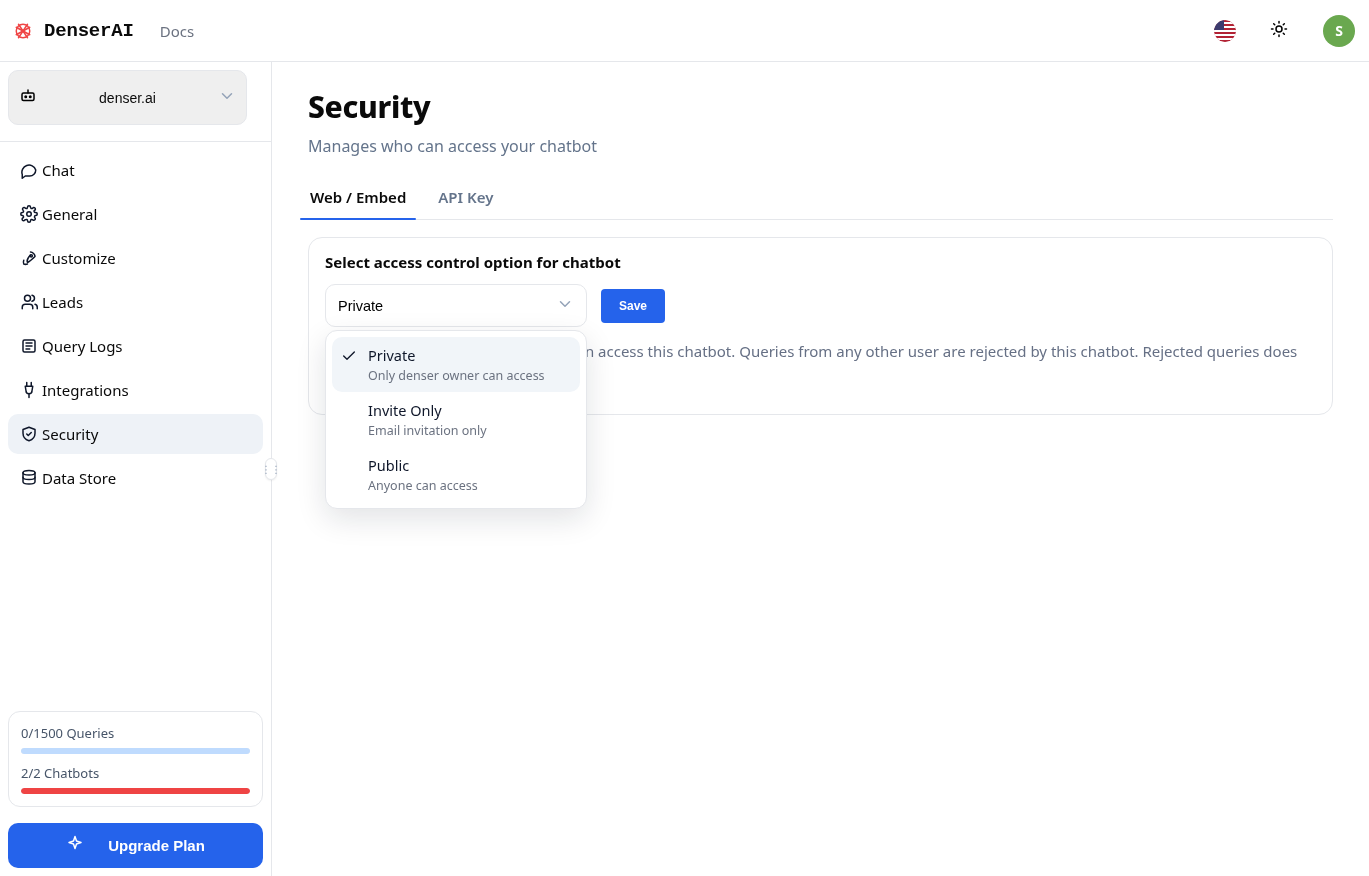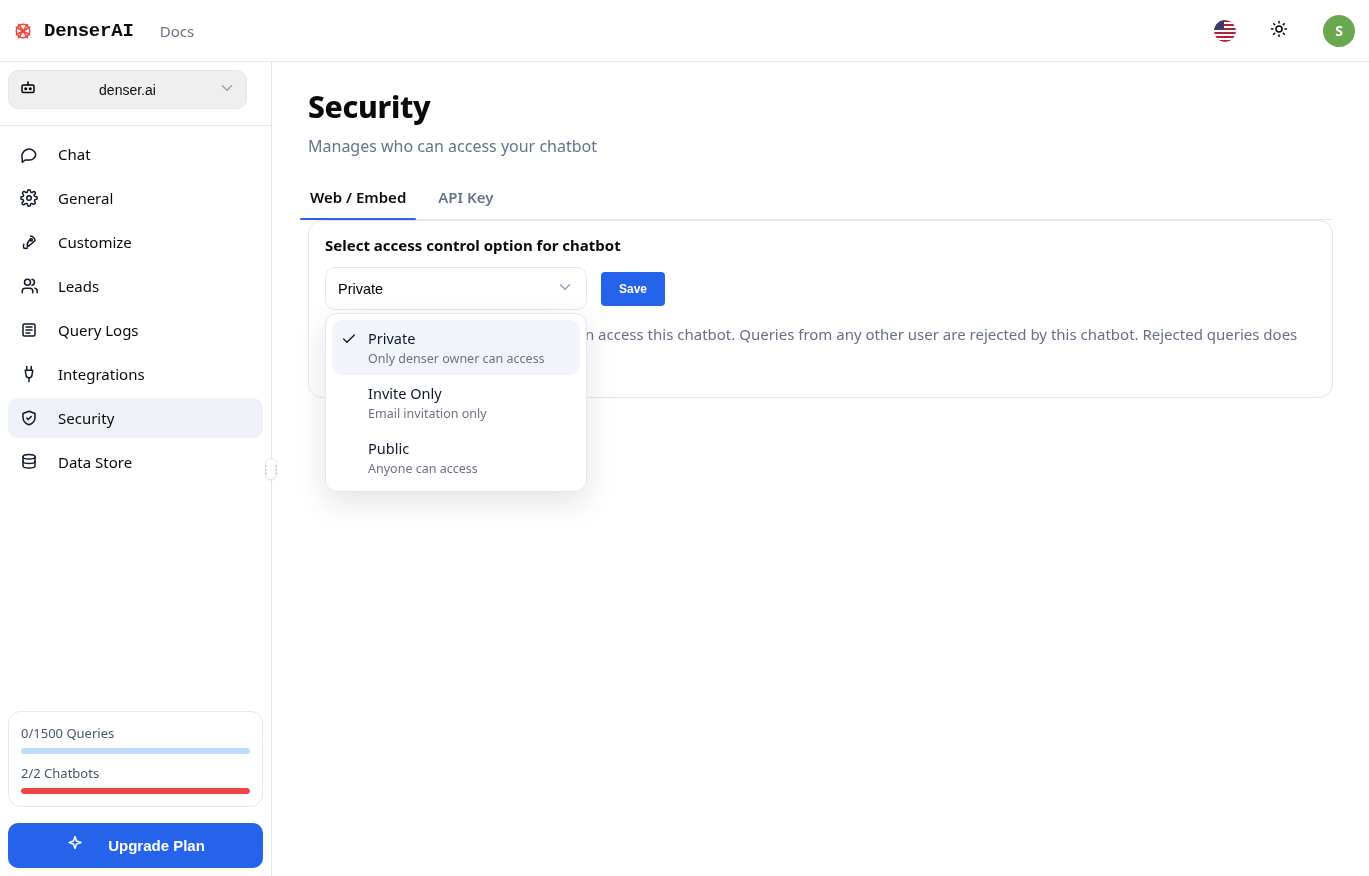--- a/index.html
+++ b/index.html
@@ -62,34 +62,34 @@
   .sidebar-inner{
     padding:8px;
     display:flex;flex-direction:column;
     gap:8px;
     height:100%;
   }
   .workspace{
     border:1px solid var(--border);
     border-radius:10px;
     display:flex;align-items:center;gap:24px;
-    padding:8px 10px;
+    padding:16px 10px;
     margin:0 16px 6px 0;
     cursor:pointer;
   }
   .workspace .ws-name{flex:1;font-size:14px;color:var(--text)}
   .workspace .chev{color:#94a3b8}
   .nav{
     margin:2px -8px 0 -8px;
     border-top:1px solid var(--border);
     padding: 8px 8px 0 8px;
     display:flex;flex-direction:column;gap:4px;
   }
   .nav-item{
-    display:flex;align-items:center;gap:20px;
+    display:flex;align-items:center;gap:4px;
     padding:10px 12px;
     border-radius:10px;
     color:var(--text);
     font-size:15px;
     text-decoration:none;
     cursor:pointer;
   }
   .nav-item.active{background:var(--active)}
   .nav-item .mi{width:18px;height:18px;color:#0f172a}
   .side-spacer{flex:1}
@@ -135,21 +135,21 @@
   .page-sub{color:var(--muted);font-size:16px;margin:8px 0 0 0}
   .tabs{display:flex;gap:28px;border-bottom:1px solid var(--border);margin-top:18px}
   .tab{padding:12px 2px;font-weight:600;color:var(--muted);font-size:15px;cursor:pointer;position:relative}
   .tab.active{color:var(--text)}
   .tab.active::after{content:"";position:absolute;left:-8px;right:-8px;bottom:-1px;height:2px;background:var(--blue);border-radius:2px}
 
   .panel{
     border:1px solid var(--border);
     border-radius:14px;
     padding:14px 16px 18px 16px;
-    margin-top:0;
+    margin-top:17px;
     position:relative;
   }
   .panel-title{font-weight:700;font-size:15px}
   .select-row{display:flex;align-items:center;gap:14px;margin-top:12px}
   .select{
     position:relative;
     width:262px;
   }
   .select-btn{
     width:100%;

